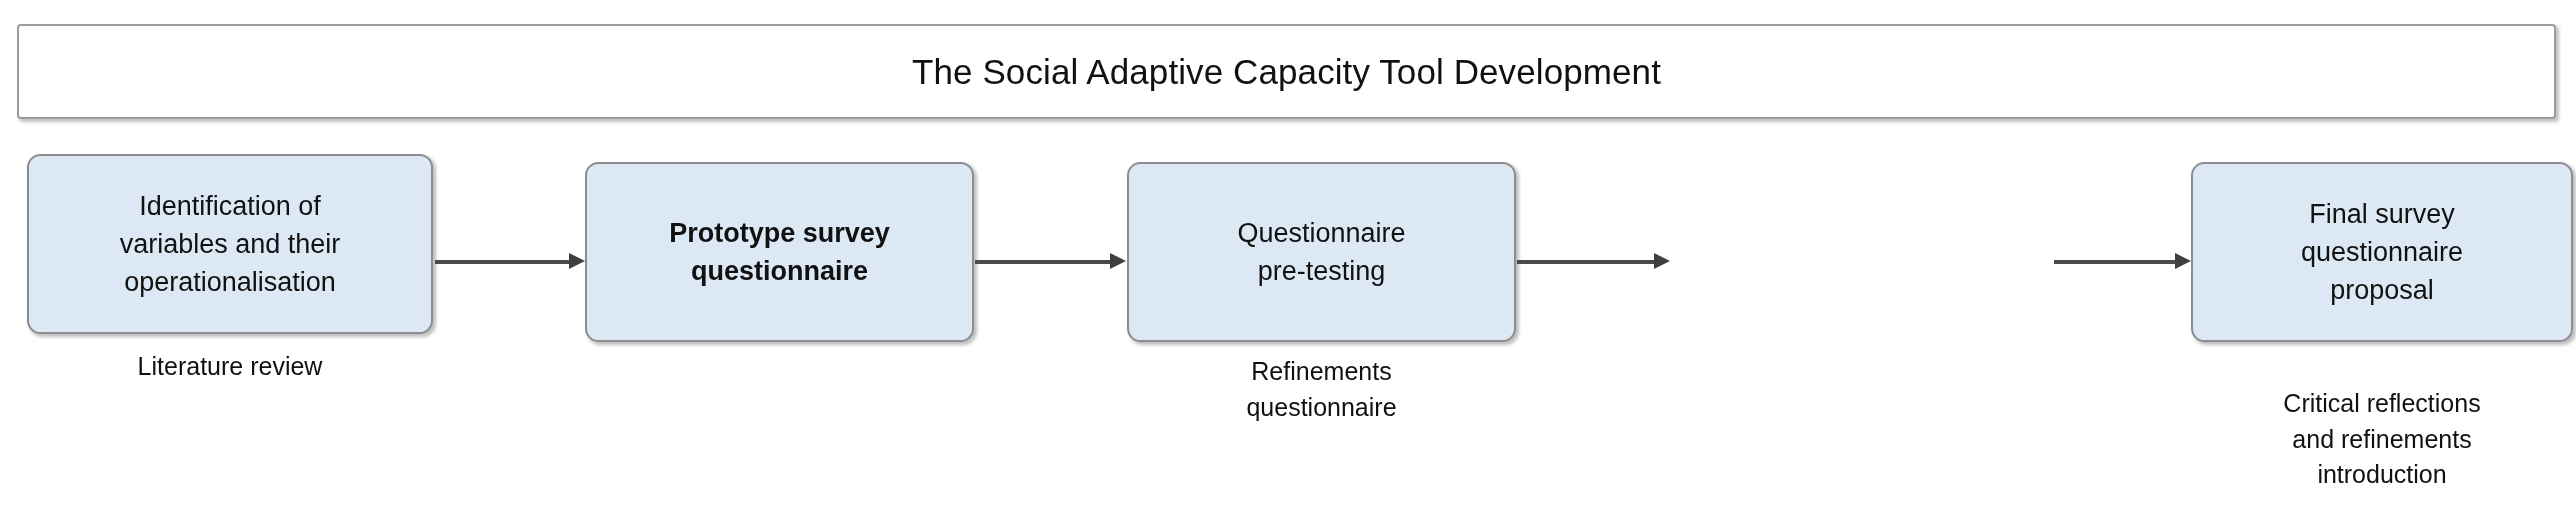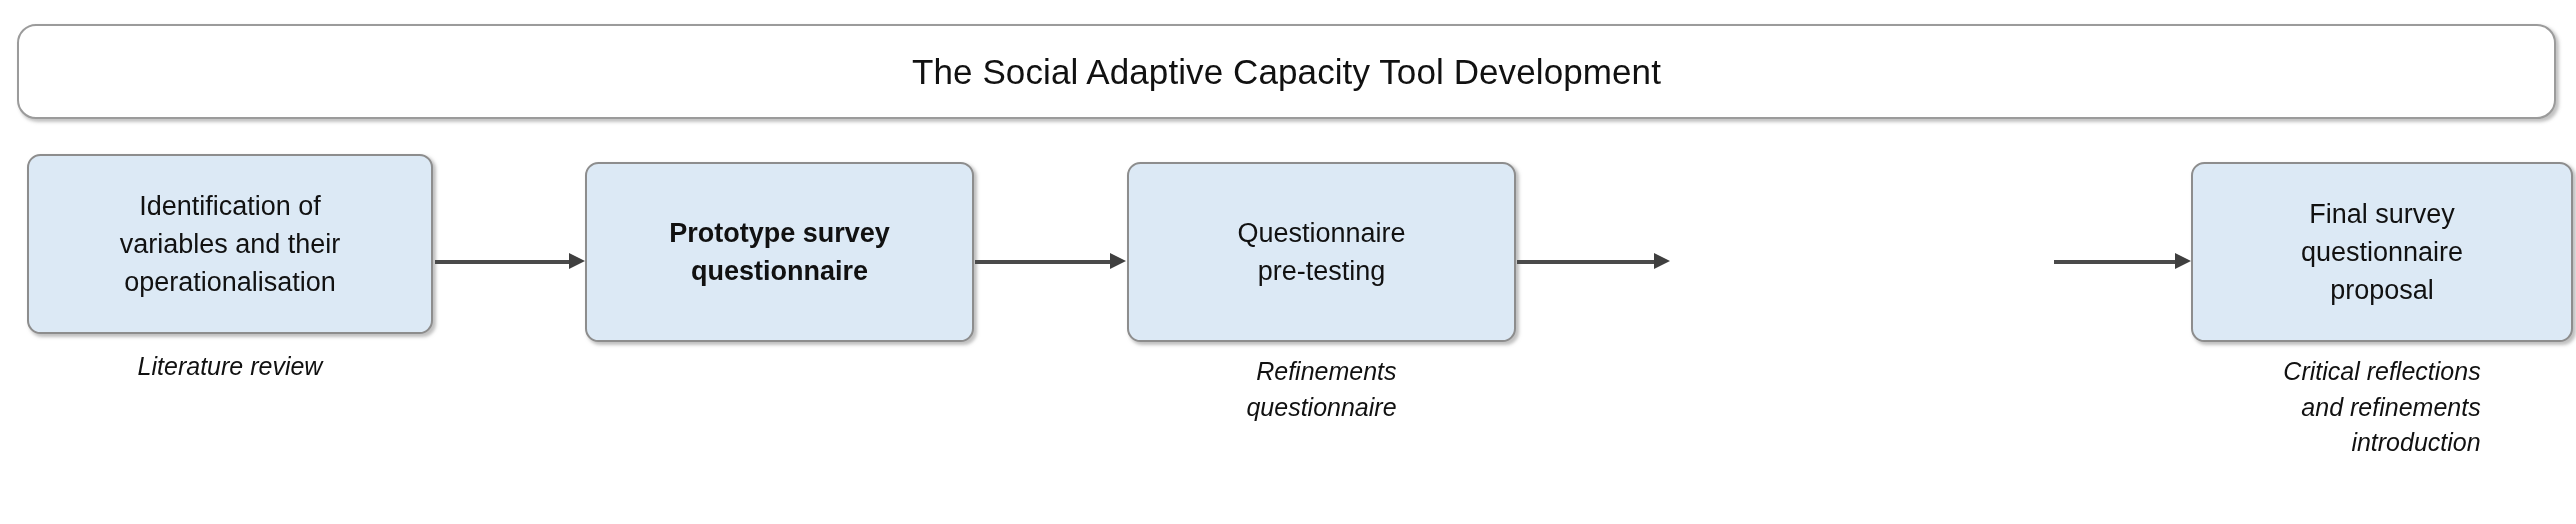--- a/index.html
+++ b/index.html
@@ -25,21 +25,21 @@
   
   .title-box {
     position: absolute;
     left: 17px;
     top: 24px;
     width: 2539px;
     height: 95px;
     box-sizing: border-box;
     background: #ffffff;
     border: 2px solid #9b9b9b;
-    border-radius: 19px;
+    border-radius: 4px;
     box-shadow: 2.7px 2.7px 3.4px rgba(120,120,120,0.45);
     display: flex;
     align-items: center;
     justify-content: center;
   }
   .title-text {
     font-size: 35px;
     font-weight: 400;
     letter-spacing: 0.1px;
     color: #111111;
@@ -79,40 +79,39 @@
     font-size: 27px;
     line-height: 1.42;
     color: #111111;
     white-space: pre-line;
   }
 
   .caption {
     margin-top: 14.8px;
     font-size: 25px;
     line-height: 1.42;
-    font-style: italic;
-    text-align: right;
+    text-align: center;
     color: #111111;
     white-space: pre-line;
   }
 
   
   #step-1 { left: 19px;   width: 406px; }
   #step-1 .node { width: 406px; height: 180px; }
 
   #step-2 { left: 577px;  width: 389px; }
   #step-2 .node { width: 389px; height: 180px; margin-top: 8px; font-weight: bold; }
 
   #step-3 { left: 1119px; width: 389px; }
   #step-3 .node { width: 389px; height: 180px; margin-top: 8px; }
 
   #step-4 { left: 1662px; width: 382px; }
   #step-4 .node { width: 382px; height: 180px; margin-top: 8px; }
 
-  #step-5 { left: 2183px; width: 382px; }
+  #step-5 { left: 2183px; width: 382px; gap: 32px; }
   #step-5 .node { width: 382px; height: 180px; margin-top: 8px; }
 
   #step-2 .caption, #step-3 .caption, #step-4 .caption, #step-5 .caption { margin-top: 12px; }
 
   
   .arrow {
     position: absolute;
     height: 5.4px;
     top: 105px;
   }

